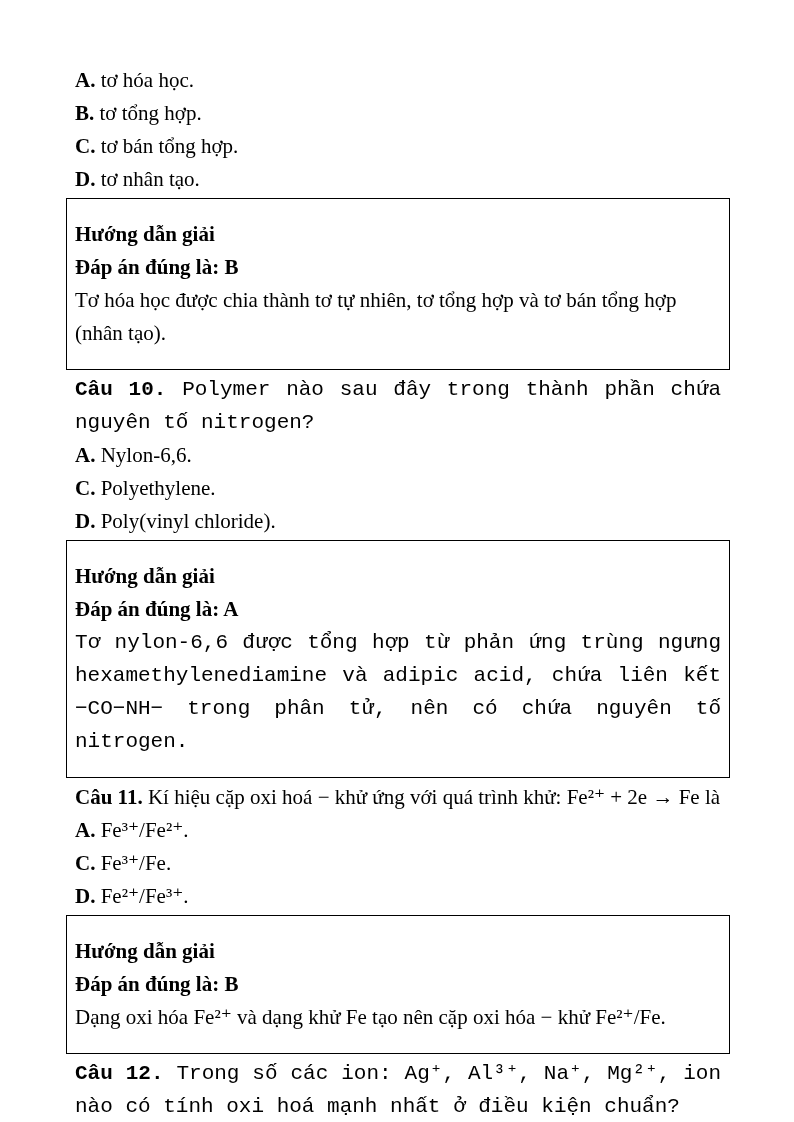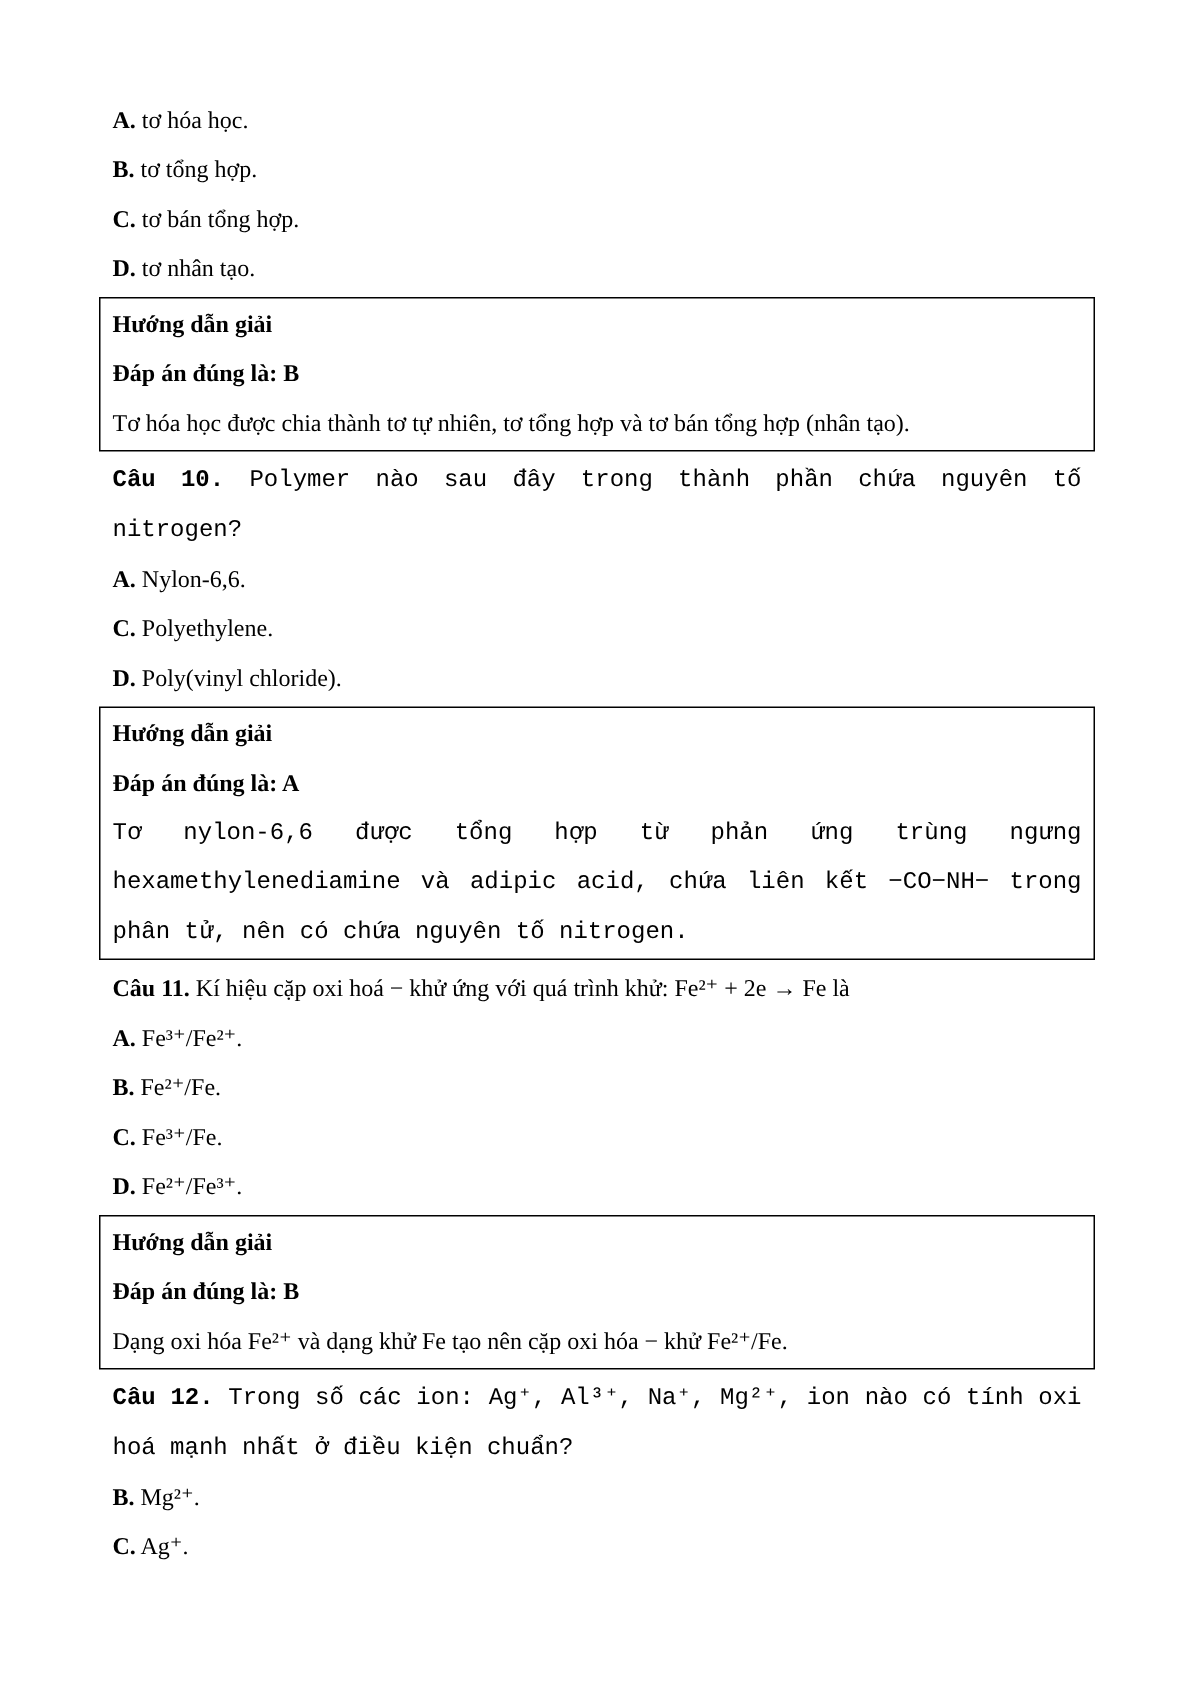--- a/index.html
+++ b/index.html
@@ -9,34 +9,34 @@
     background: #ffffff;
   }
   .page {
     position: relative;
     width: 794px;
     height: 1122px;
     margin: 0 auto;
     background: #ffffff;
     padding: 64px 73px 0 75px;
     font-family: "Liberation Serif", "DejaVu Serif", serif;
-    font-size: 16px;
+    font-size: 21px;
     color: #000000;
     overflow: hidden;
   }
   .page p {
     margin: 0;
     line-height: 33px;
   }
   .b { font-weight: bold; }
   .just { text-align: justify; font-family: Liberation Mono, monospace; }
   .solution-box {
     border: 1px solid #000000;
     margin: 2px -9px 3px -9px;
-    padding: 1px 8px;
+    padding: 19px 8px;
   }
 </style>
 </head>
 <body>
 
 <div class="page">
 
   <p class="opt"><span class="b">A.</span><span> tơ hóa học.</span></p>
   <p class="opt"><span class="b">B.</span><span> tơ tổng hợp.</span></p>
   <p class="opt"><span class="b">C.</span><span> tơ bán tổng hợp.</span></p>
@@ -54,21 +54,20 @@
   <p class="opt"><span class="b">D.</span><span> Poly(vinyl chloride).</span></p>
 
   <div class="solution-box">
     <p class="b">Hướng dẫn giải</p>
     <p class="b">Đáp án đúng là: A</p>
     <p class="just">Tơ nylon-6,6 được tổng hợp từ phản ứng trùng ngưng hexamethylenediamine và adipic acid, chứa liên kết −CO−NH− trong phân tử, nên có chứa nguyên tố nitrogen.</p>
   </div>
 
   <p class="q"><span class="b">Câu 11.</span><span> Kí hiệu cặp oxi hoá − khử ứng với quá trình khử: Fe²⁺ + 2e → Fe là</span></p>
   <p class="opt"><span class="b">A.</span><span> Fe³⁺/Fe²⁺.</span></p>
-  <p class="opt"><span class="b">B.</span><span> Fe²⁺/Fe.</span></p>
   <p class="opt"><span class="b">C.</span><span> Fe³⁺/Fe.</span></p>
   <p class="opt"><span class="b">D.</span><span> Fe²⁺/Fe³⁺.</span></p>
 
   <div class="solution-box">
     <p class="b">Hướng dẫn giải</p>
     <p class="b">Đáp án đúng là: B</p>
     <p>Dạng oxi hóa Fe²⁺ và dạng khử Fe tạo nên cặp oxi hóa − khử Fe²⁺/Fe.</p>
   </div>
 
   <p class="q just"><span class="b">Câu 12.</span><span> Trong số các ion: Ag⁺, Al³⁺, Na⁺, Mg²⁺, ion nào có tính oxi hoá mạnh nhất ở điều kiện chuẩn?</span></p>

